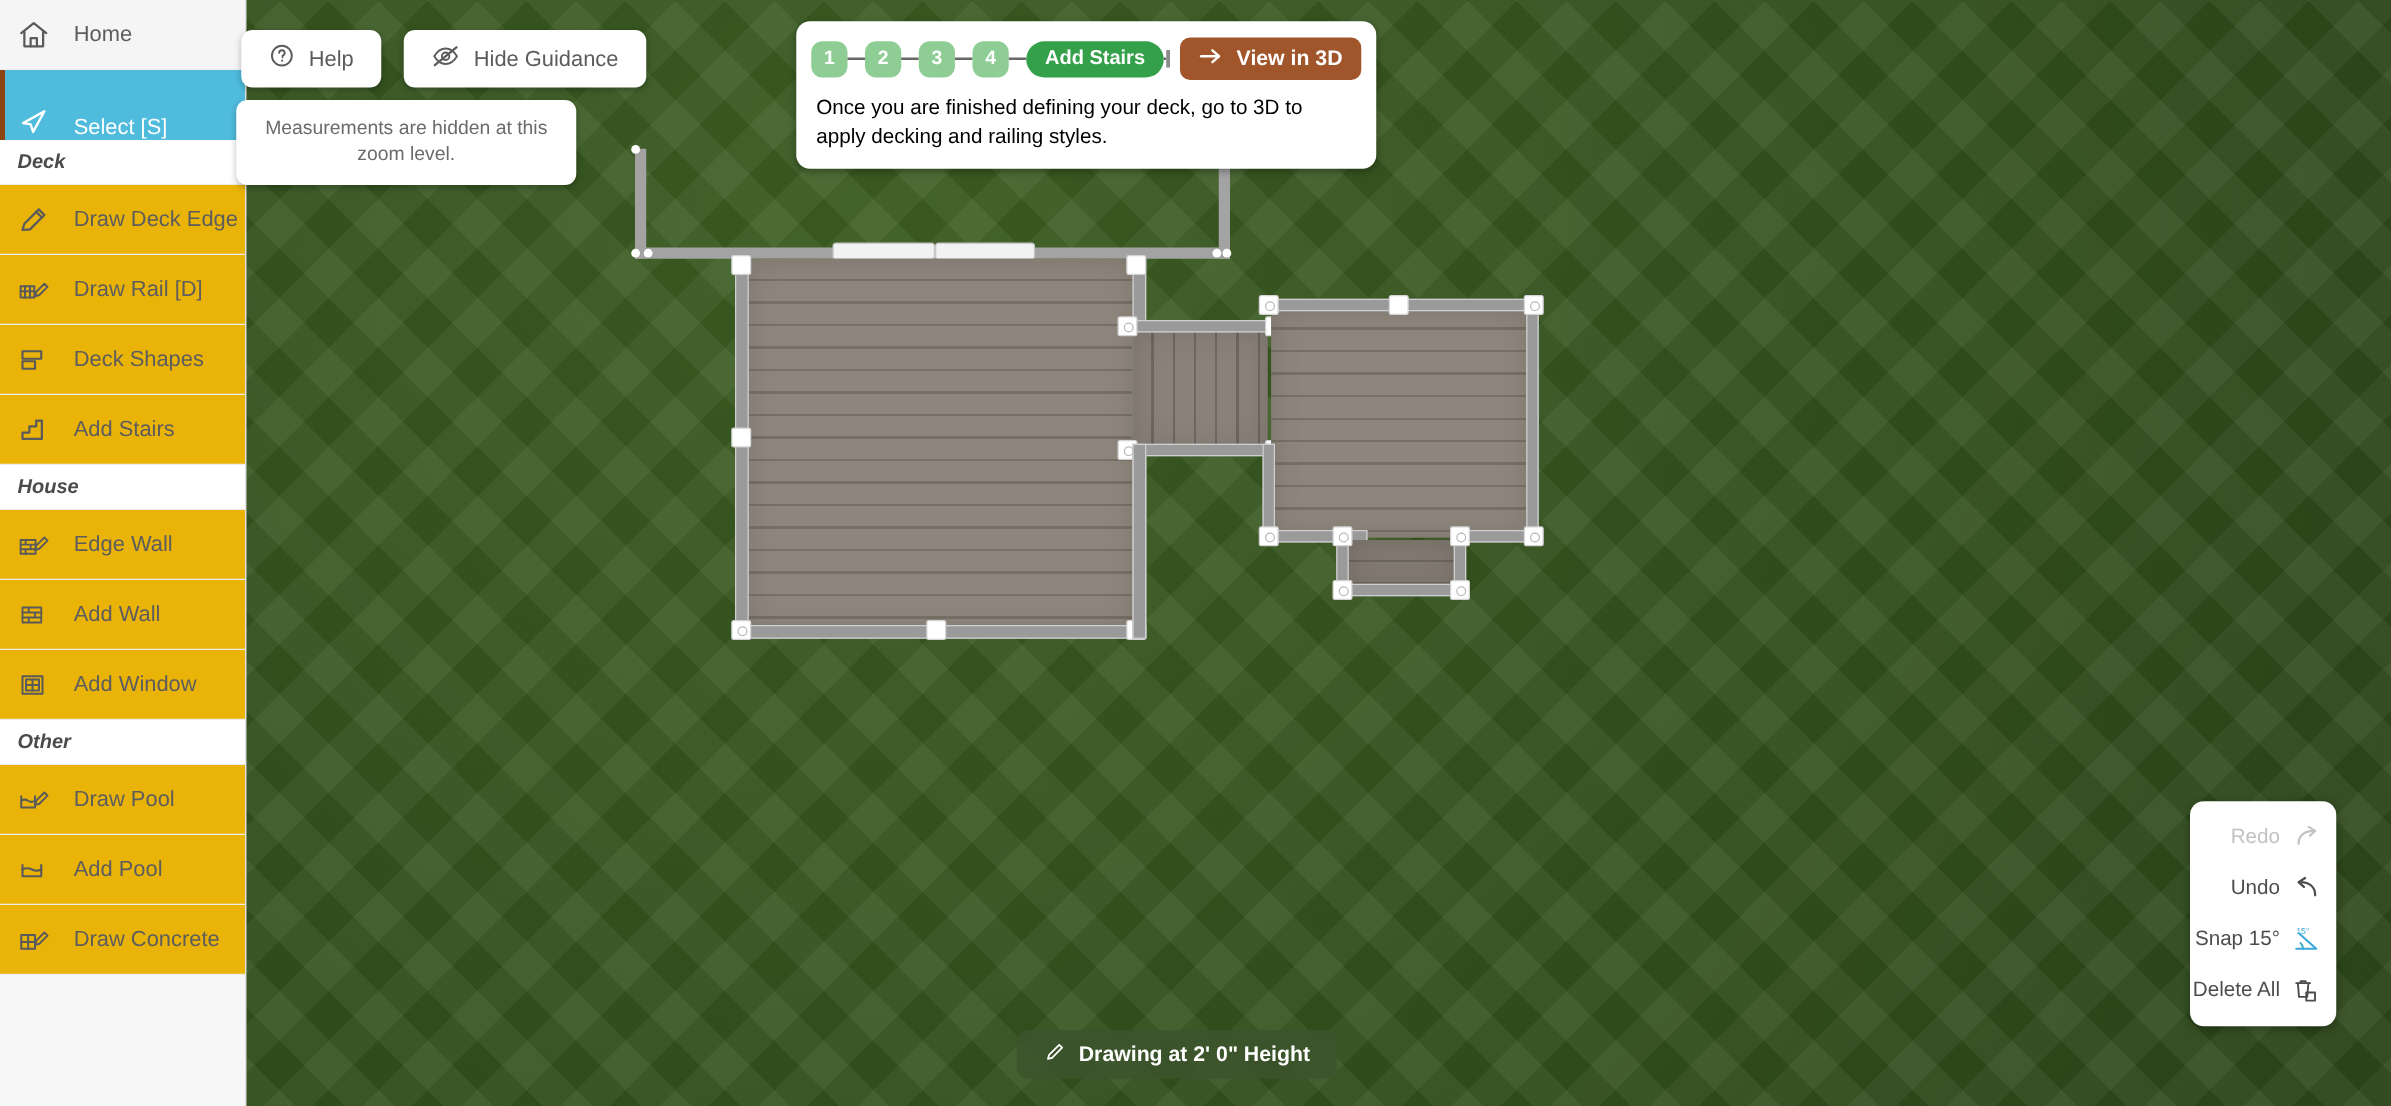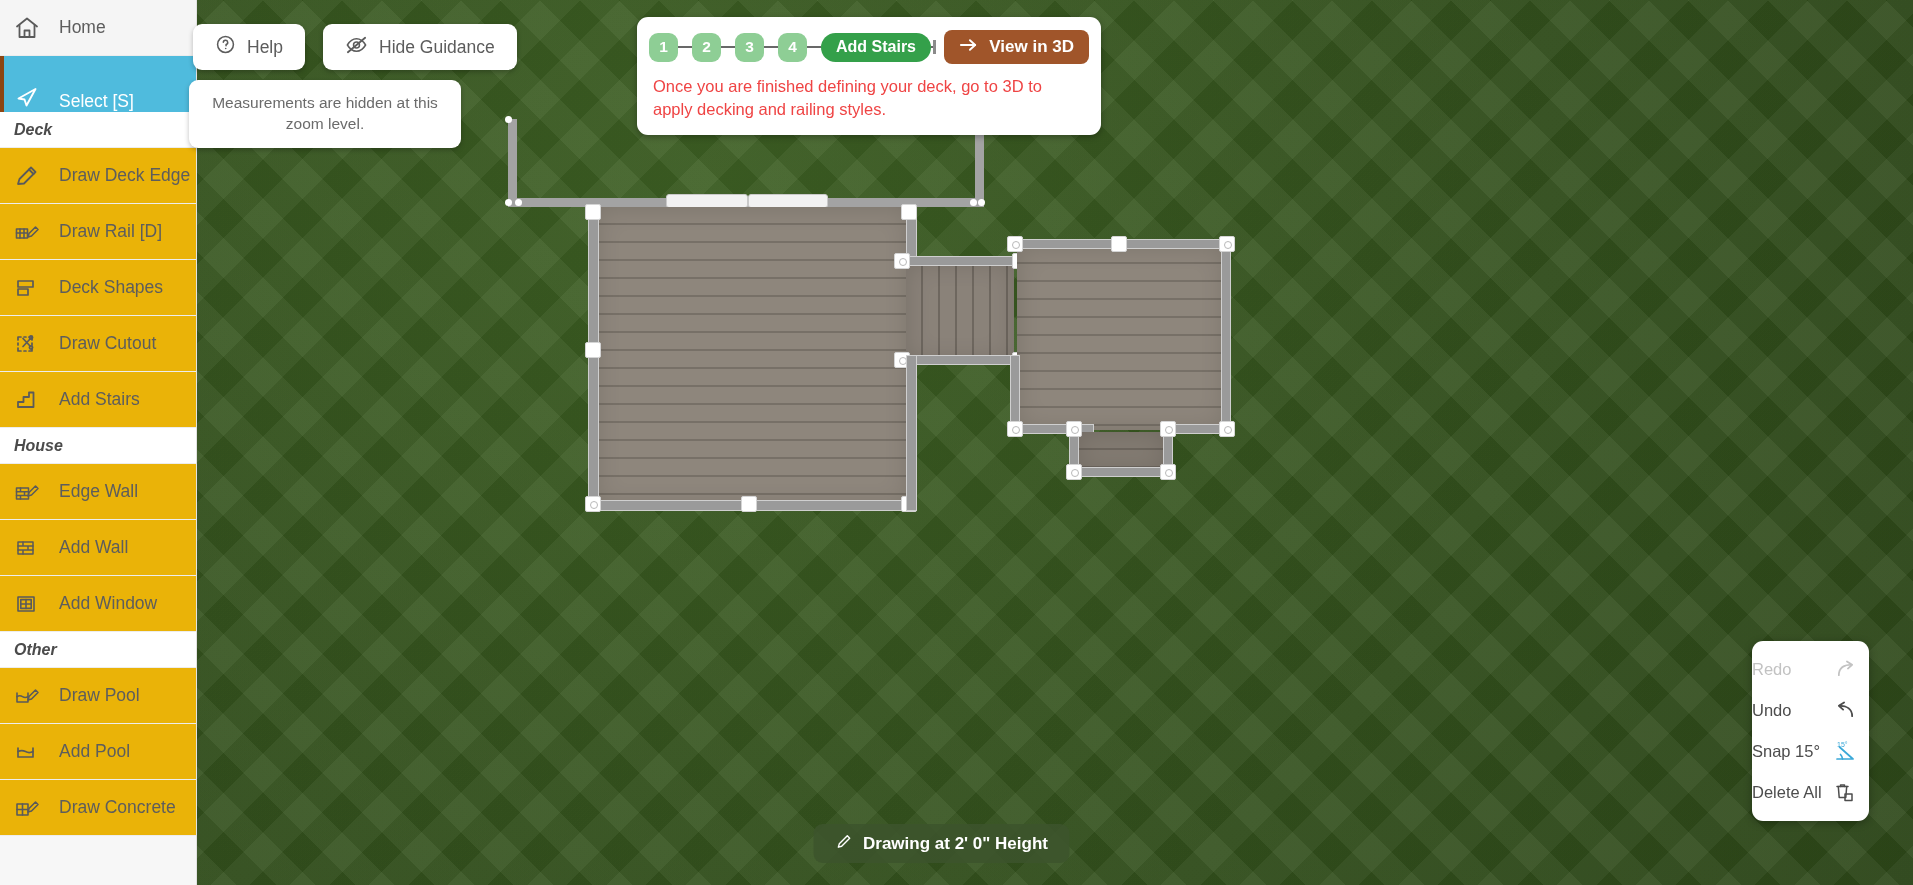--- a/index.html
+++ b/index.html
@@ -141,21 +141,21 @@
     height: 34px;
     display: flex; align-items: center; gap: 11px;
     padding: 0 15px;
     font-size: 17px; font-weight: bold;
     margin-left: 8px;
     white-space: nowrap;
     cursor: pointer;
   }
   #guide-text {
     padding: 10px 16px 0 16px;
-    color: #ef4444;
+    color: #000000;
     font-size: 16.5px;
     line-height: 1.38;
   }
 
   
   #topright {
     position: absolute; right: 13px; top: 23px;
     display: flex; align-items: stretch;
     border-radius: 10px;
     overflow: hidden;
@@ -182,21 +182,21 @@
   
   #tools {
     position: absolute; right: 14px; bottom: 64px;
     width: 117px;
     background: #ffffff;
     border-radius: 11px;
     box-shadow: 0 2px 8px rgba(0,0,0,0.3);
     padding: 8px 0;
   }
   .tool-row {
-    display: flex; align-items: center; justify-content: space-between;
+    display: flex; align-items: center; justify-content: flex-end;
     gap: 10px;
     height: 41px;
     padding-right: 13px;
     font-size: 16.5px;
     color: #4d4d4d;
     cursor: pointer;
   }
   .tool-row.disabled { color: #c2c2c2; }
   .tool-ico { width: 22px; height: 22px; display: flex; align-items: center; justify-content: center; }
 
@@ -372,32 +372,20 @@
     <div class="nav-item">
       <span class="nav-ico">
         <svg width="26" height="24" viewBox="0 0 26 24" fill="none" stroke="#5a5a5a" stroke-width="1.7" stroke-linecap="round" stroke-linejoin="round">
           <rect x="4" y="5" width="15" height="6"></rect>
           <rect x="4" y="13" width="10" height="6"></rect>
         </svg>
       </span>
       <span class="nav-label">Deck Shapes</span>
     </div>
 
-    <div class="nav-item">
-      <span class="nav-ico">
-        <svg width="26" height="24" viewBox="0 0 26 24" fill="none" stroke="#5a5a5a" stroke-width="1.7" stroke-linecap="round" stroke-linejoin="round">
-          <path d="M4 8 V5 H7 M15 5 H18 V8 M18 16 V19 H15 M7 19 H4 V16"></path>
-          <path d="M4 11 V13 M18 11 V13 M10 5 H12 M10 19 H12" stroke-dasharray="2 2"></path>
-          <path d="M9 14.5 L16.5 6.5 M16.5 14.5 L9 6.5"></path>
-          <circle cx="17" cy="5.5" r="1.6"></circle>
-          <circle cx="17" cy="15.5" r="1.6"></circle>
-        </svg>
-      </span>
-      <span class="nav-label">Draw Cutout</span>
-    </div>
 
     <div class="nav-item">
       <span class="nav-ico">
         <svg width="26" height="24" viewBox="0 0 26 24" fill="none" stroke="#5a5a5a" stroke-width="1.8" stroke-linecap="round" stroke-linejoin="round">
           <path d="M4 19 V14 H9.5 V9 H15 V4.5 H19.5 V19 Z"></path>
         </svg>
       </span>
       <span class="nav-label">Add Stairs</span>
     </div>
 

